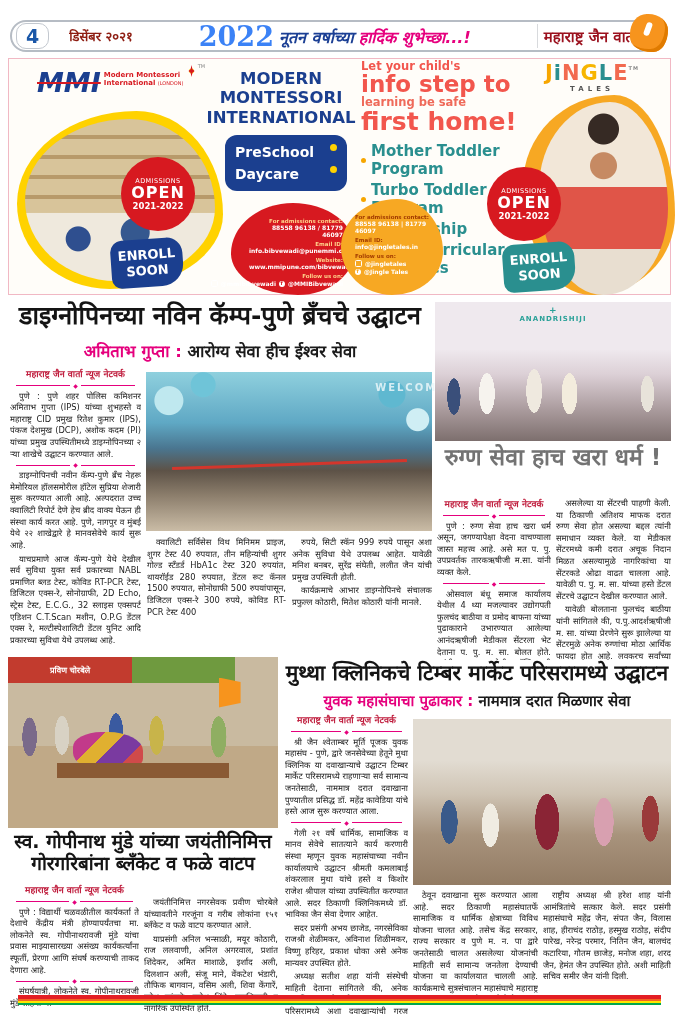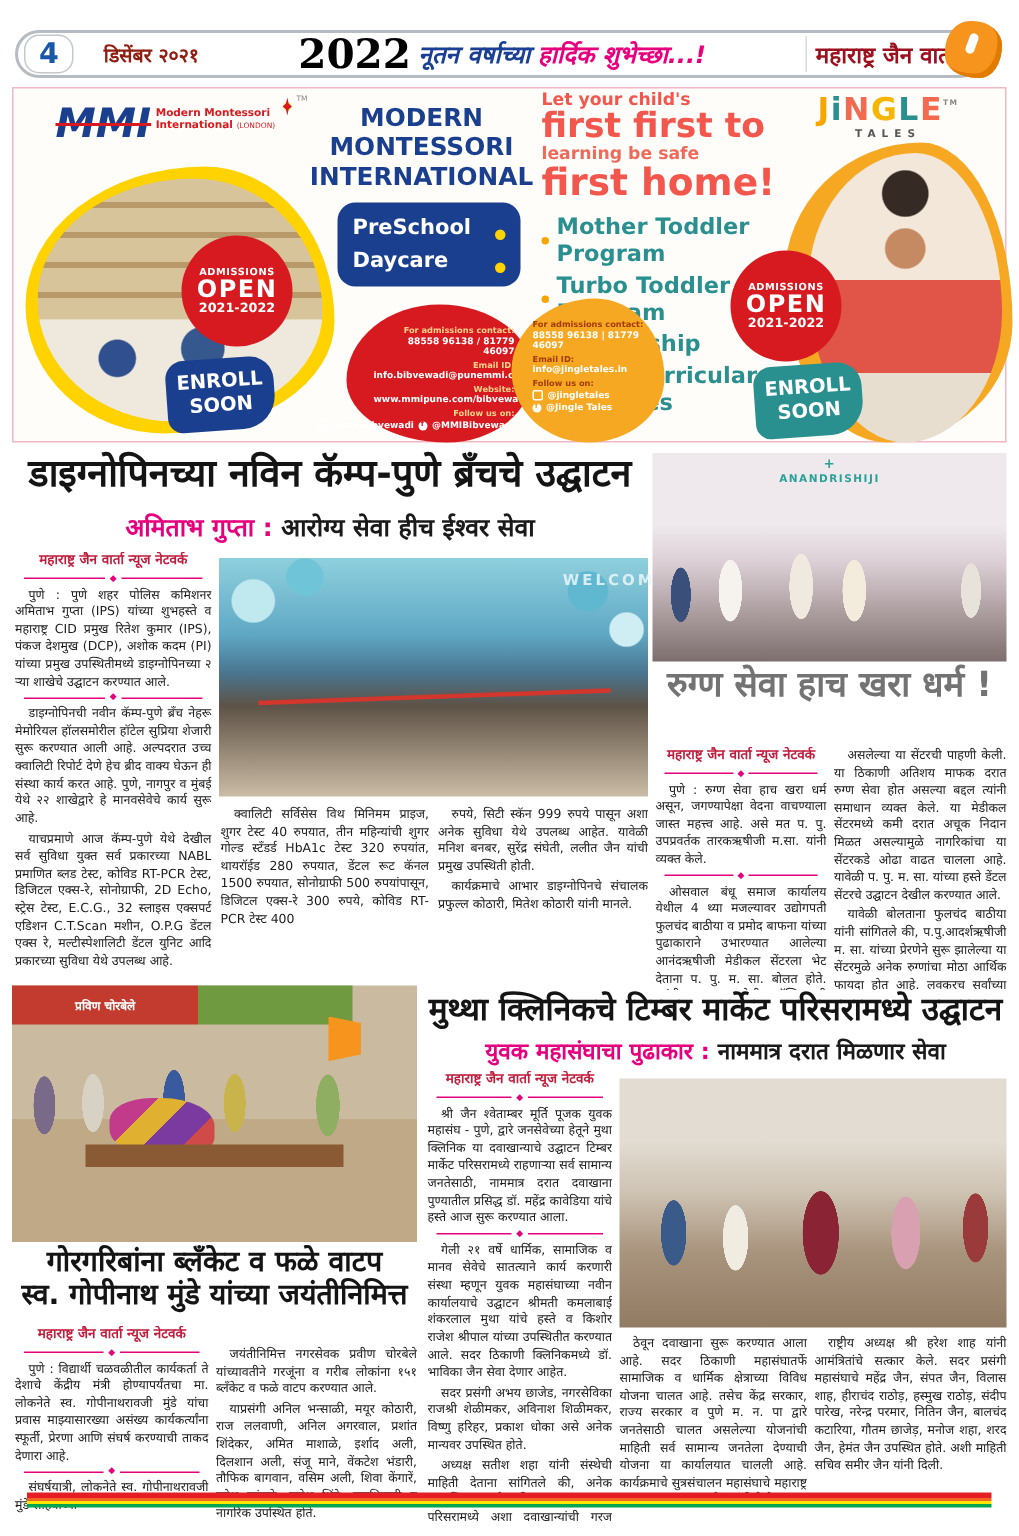--- a/index.html
+++ b/index.html
@@ -7,21 +7,21 @@
         font-family:"DejaVu Sans",sans-serif;overflow:hidden;}
   .abs{position:absolute;}
 
   
   .hdr-bar{left:10px;top:20px;width:646px;height:32px;background:#fff;border:2px solid #b6bcc4;
            border-radius:18px;display:flex;align-items:center;box-sizing:border-box;padding:0 10px 0 4px;gap:8px;}
   .hdr-pg{background:#fff;border:1.5px solid #c3c8cf;border-radius:10px;color:#1a57a8;font-weight:bold;
           font-size:19px;padding:0 9px;line-height:24px;}
   .hdr-date{color:#8e1d12;font-weight:bold;font-size:13px;white-space:nowrap;margin-left:12px;}
   .hdr-greet{flex:1;text-align:center;white-space:nowrap;}
-  .hdr-year{font-family:"DejaVu Serif",serif;color:#000000;font-size:27px;font-weight:bold;vertical-align:-3px;}
+  .hdr-year{font-family:"DejaVu Serif",serif;color:#3b82f6;font-size:27px;font-weight:bold;vertical-align:-3px;}
   .hdr-g1{color:#1b3f94;font-weight:bold;font-style:italic;font-size:16px;}
   .hdr-g2{color:#e6007e;font-weight:bold;font-style:italic;font-size:16px;}
   .hdr-mast{color:#9b111e;font-weight:bold;font-size:15px;background:#fff;border-left:1px solid #d8dadd;
             padding:2px 6px;white-space:nowrap;}
   .hdr-logo{left:630px;top:14px;width:38px;height:38px;background:#f7941d;
             border-radius:46% 54% 40% 60%/55% 45% 60% 40%;box-shadow:inset -3px -3px 0 #e07b00;}
   .hdr-logo::after{content:"";position:absolute;left:15px;top:8px;width:6px;height:14px;background:#fff;
             border-radius:3px;transform:rotate(20deg);}
 
   
@@ -31,36 +31,36 @@
             text-decoration:line-through;text-decoration-color:#d71920;}
   .mmi-txt{font-size:7px;color:#d71920;font-weight:bold;line-height:1.15;padding-top:8px;}
   .mmi-sub{font-size:5px;color:#d71920;font-weight:normal;}
   .flower{width:12px;height:12px;background:radial-gradient(circle at 50% 50%,#ffd200 0 2px,transparent 3px);position:relative;margin-top:2px;}
   .flower::before{content:"";position:absolute;inset:0;background:#d71920;
      border-radius:50%;clip-path:polygon(50% 0,65% 35%,100% 50%,65% 65%,50% 100%,35% 65%,0 50%,35% 35%);}
   .tm{font-size:5px;color:#888;}
   .mmi-title{left:196px;top:10px;width:152px;text-align:center;color:#1b3f8f;font-weight:bold;font-size:16.5px;line-height:1.18;}
   .mmi-programs{left:216px;top:76px;width:122px;height:56px;background:#1b3f8f;border-radius:12px;
                 display:flex;flex-direction:column;justify-content:center;gap:6px;padding:0 10px;box-sizing:border-box;}
-  .prog-row{display:flex;align-items:flex-end;justify-content:space-between;color:#fff;font-weight:bold;font-size:14px;}
+  .prog-row{display:flex;align-items:flex-start;justify-content:space-between;color:#fff;font-weight:bold;font-size:14px;}
   .ydot{width:7px;height:7px;border-radius:50%;background:#ffd200;}
   .yellow-blob{left:8px;top:52px;width:206px;height:178px;background:#ffd200;
                border-radius:58% 42% 55% 45%/52% 58% 42% 48%;}
   .class-photo{position:absolute;inset:8px;border-radius:55% 45% 52% 48%/50% 55% 45% 50%;
      background:
        radial-gradient(circle at 28% 74%, #2f4f8f 0 12px, transparent 13px),
        radial-gradient(circle at 58% 70%, #35588f 0 14px, transparent 15px),
        repeating-linear-gradient(180deg,#d8c49a 0 16px,#b89a6a 16px 20px),
        linear-gradient(180deg,#e2d2ac 0 55%,#efe9dd 55% 100%);
      background-size:100% 100%,100% 100%,100% 58%,100% 100%;background-repeat:no-repeat;}
   .adm-circle{border-radius:50%;background:#d71920;color:#fff;display:flex;flex-direction:column;
               align-items:center;justify-content:center;text-align:center;z-index:5;}
   .adm-mmi{left:112px;top:98px;width:74px;height:74px;}
   .adm-jingle{left:478px;top:108px;width:74px;height:74px;}
-  .adm-l1{font-size:6.5px;font-weight:bold;letter-spacing:.4px;}
+  .adm-l1{font-size:6.5px;font-weight:normal;letter-spacing:.4px;}
   .adm-l2{font-size:16px;font-weight:bold;letter-spacing:1px;line-height:1;}
   .adm-l3{font-size:8.5px;font-weight:bold;}
   .enroll{color:#fff;font-weight:bold;font-size:13px;line-height:1.25;display:flex;align-items:center;
           justify-content:center;text-align:center;transform:rotate(-4deg);z-index:5;}
   .enroll-mmi{left:102px;top:180px;width:72px;height:48px;background:#1b3f8f;
               border-radius:12px 16px 22px 10px;}
   .enroll-jingle{left:494px;top:184px;width:72px;height:48px;background:#2a8f8f;
               border-radius:12px 16px 22px 10px;}
   .contact-blob{color:#fff;box-sizing:border-box;z-index:4;}
   .blob-mmi{left:222px;top:144px;width:124px;height:92px;background:#d71920;
@@ -243,21 +243,21 @@
       <div class="follow-row">
         <span class="icon-sq"></span>
         <span class="c-val">@mmibibvewadi</span>
         <span class="icon-ci"></span>
         <span class="c-val">@MMIBibvewadi</span>
       </div>
     </div>
 
     <div class="abs jingle-tag">
       <div class="tag1">Let your child's</div>
-      <div class="tag2">first first to</div>
+      <div class="tag2">info step to</div>
       <div class="tag3">learning be safe</div>
       <div class="tag4">first home!</div>
     </div>
     <div class="abs jingle-bullets">
       <div class="jb-row">
         <span class="jb-dot"></span>
         <span class="jb-txt">Mother Toddler Program</span>
       </div>
       <div class="jb-row">
         <span class="jb-dot"></span>
@@ -380,22 +380,22 @@
 
   <div class="abs photo a4-photo">
     <span class="a4-banner-red">प्रविण चोरबेले</span>
     <span class="a4-banner-green"></span>
     <span class="a4-flag"></span>
     <span class="a4-crowd"></span>
     <span class="a4-blankets"></span>
     <span class="a4-table"></span>
   </div>
   <div class="abs headline a4-headline">
+    <div>स्व. गोपीनाथ मुंडे यांच्या जयंतीनिमित्त</div>
     <div>गोरगरिबांना ब्लँकेट व फळे वाटप</div>
-    <div>स्व. गोपीनाथ मुंडे यांच्या जयंतीनिमित्त</div>
   </div>
   <div class="abs col a4-col1">
     <div class="byline">महाराष्ट्र जैन वार्ता न्यूज नेटवर्क</div>
     <div class="orn">
         <span class="orn-glyph"></span>
       </div>
     <p>पुणे : विद्यार्थी चळवळीतील कार्यकर्ता ते देशाचे केंद्रीय मंत्री होण्यापर्यंतचा मा. लोकनेते स्व. गोपीनाथरावजी मुंडे यांचा प्रवास माझ्यासारख्या असंख्य कार्यकर्त्यांना स्फूर्ती, प्रेरणा आणि संघर्ष करण्याची ताकद देणारा आहे.</p>
     <div class="orn">
         <span class="orn-glyph"></span>
       </div>

